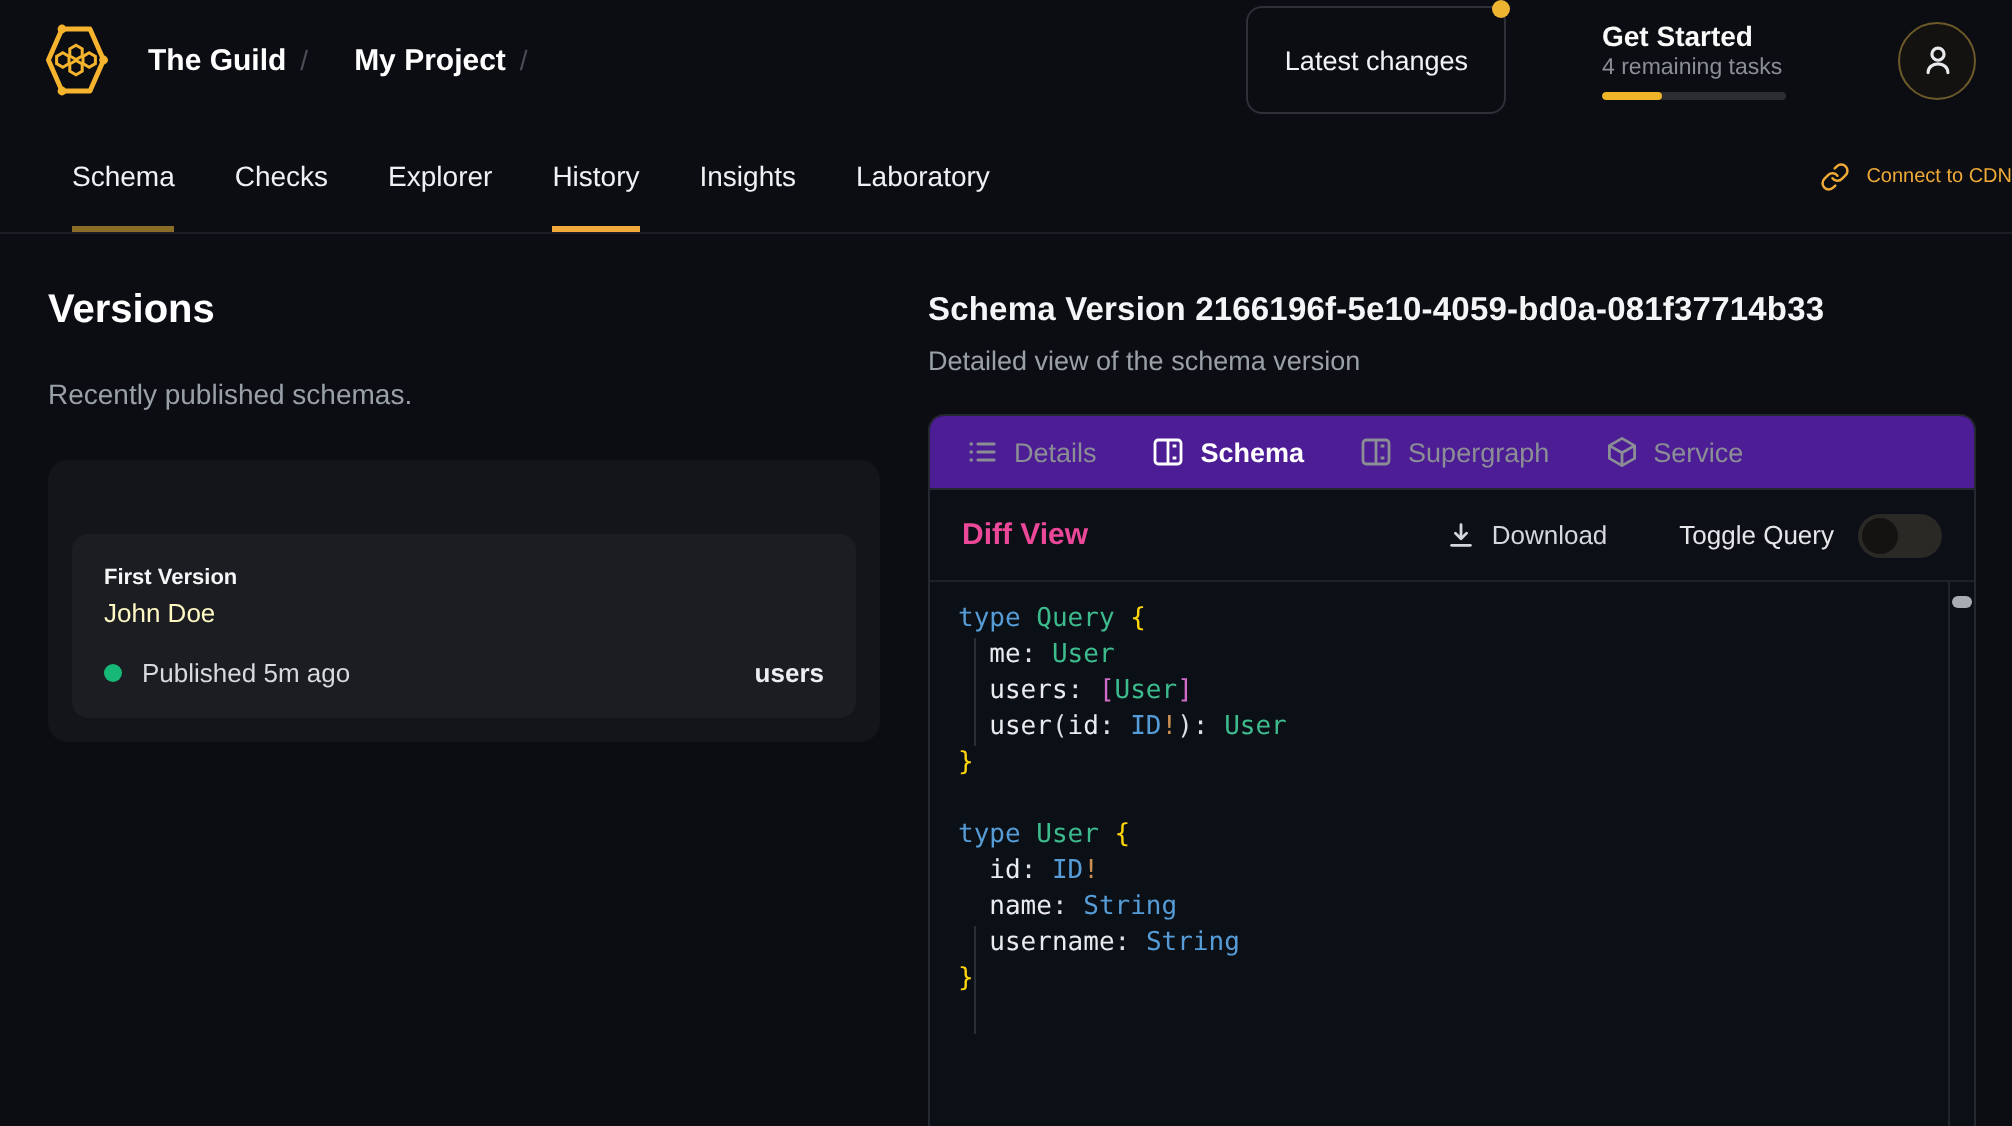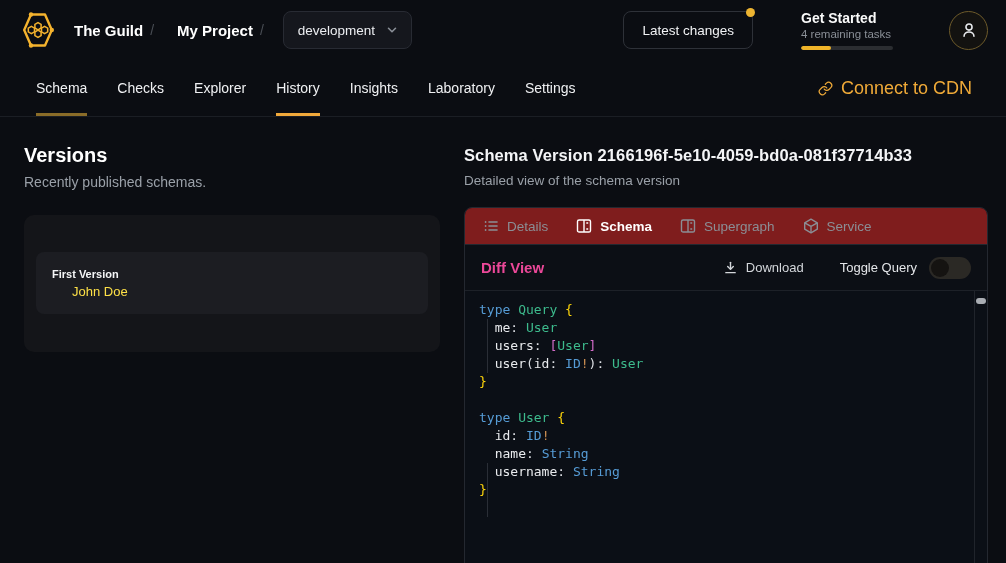--- a/index.html
+++ b/index.html
@@ -15,21 +15,21 @@
   .logo{ width:40px; height:40px; flex:0 0 auto; }
   .crumb{ font-size:15px; font-weight:600; color:#ffffff; margin-left:16px; }
   .crumb-sep{ color:#4a4e55; font-size:14px; margin:0 7px; font-weight:400;}
   .target-select{
     margin-left:12px; height:38px; display:flex; align-items:center; gap:10px;
     background:#15171d; border:1px solid #282b33; border-radius:8px;
     padding:0 12px 0 14px; color:#eceef1; font-size:13.5px; cursor:pointer;
   }
   .spacer{ flex:1; }
   .latest-btn{
-    position:relative; height:38px; display:flex; align-items:center;
+    position:relative; height:54px; display:flex; align-items:center;
     border:1px solid #2e3138; border-radius:8px; background:transparent;
     padding:0 18px; color:#f2f3f5; font-size:13.5px; cursor:pointer;
   }
   .latest-dot{ position:absolute; top:-4px; right:-3px; width:9px; height:9px;
     border-radius:50%; background:#edb431; }
   .get-started{ margin-left:48px; width:96px; }
   .gs-title{ font-size:14px; font-weight:700; color:#fafafa; }
   .gs-sub{ font-size:11.5px; color:#8a8f97; margin-top:2px; white-space:nowrap;}
   .gs-bar{ margin-top:6px; height:4px; width:92px; background:#2b2d31; border-radius:3px; overflow:hidden;}
   .gs-fill{ height:100%; background:#f0b429; border-radius:3px; }
@@ -38,45 +38,45 @@
     align-items:center; justify-content:center; cursor:pointer; flex:0 0 auto;}
   
   .nav{ position:absolute; top:60px; left:0; right:0; height:57px;
     display:flex; align-items:stretch; padding-left:36px;
     border-bottom:1px solid #1b1e24; }
   .nav-tabs{ display:flex; gap:30px; }
   .nav-tab{ display:flex; align-items:center; font-size:14px; color:#f0f1f3;
     border-bottom:3px solid transparent; padding-top:2px; cursor:pointer; }
   .nav-tab.dim-line{ border-bottom-color:#8a6c28; }
   .nav-tab.active{ border-bottom-color:#f1a93b; }
-  .cdn-link{ margin-left:auto; margin-right:34px; display:flex; align-items:center;
-    gap:8px; color:#f0aa38; font-size:18px; cursor:pointer; }
+  .cdn-link{ margin-left:auto; display:flex; align-items:center;
+    gap:8px; color:#f0aa38; font-size:10px; cursor:pointer; }
   
   .left-col{ position:absolute; left:24px; top:144px; width:416px; }
   .sec-title{ font-size:20px; font-weight:700; color:#ffffff; }
-  .sec-sub{ font-size:14px; color:#9aa0a8; margin-top:7px; }
+  .sec-sub{ font-size:14px; color:#9aa0a8; margin-top:22px; }
   .version-card{ margin-top:25px; background:#141519; border-radius:10px;
     padding:12px; min-height:137px; }
   .version-item{ margin-top:25px; background:#1c1d22; border-radius:8px;
     padding:16px 16px 15px 16px; cursor:pointer; }
   .vi-name{ font-size:11px; font-weight:700; color:#f5f6f7; }
-  .vi-author{ font-size:13px; color:#fde047; margin-top:4px;margin-left:20px; }
+  .vi-author{ font-size:13px; color:#fef9c3; margin-top:4px; }
   .vi-row{ display:flex; align-items:center; margin-top:15px; }
   .vi-dot{ width:9px; height:9px; border-radius:50%; background:#17b877; margin-right:10px;}
   .vi-status{ font-size:13px; color:#d8dadd; }
   .vi-service{ margin-left:auto; font-size:13px; font-weight:700; color:#eceef1; }
   
   .right-col{ position:absolute; left:464px; top:146px; width:524px; }
   .detail-title{ font-size:16.5px; font-weight:700; color:#f4f5f7; letter-spacing:.1px;}
   .detail-sub{ font-size:13.5px; color:#9aa0a8; margin-top:8px; }
   .panel{ margin-top:19px; height:400px; border:1px solid #242830;
     border-radius:8px 8px 0 0; overflow:hidden; display:flex; flex-direction:column;
     background:#0b0e14; }
   .tabstrip{ height:37px; flex:0 0 auto; display:flex; align-items:center; gap:28px;
-    padding:0 18px; background:#7f1d1d; border-bottom:1px solid #242830; }
+    padding:0 18px; background:#4c1d95; border-bottom:1px solid #242830; }
   .ptab{ display:flex; align-items:center; gap:8px; font-size:13.5px;
     color:#8b8e95; cursor:pointer; }
   .ptab.active{ color:#ffffff; font-weight:600; }
   .diff-head{ height:46px; flex:0 0 auto; display:flex; align-items:center;
     padding:0 16px; border-bottom:1px solid #1d2128; background:#0c0f15;}
   .diff-title{ font-size:15px; font-weight:700; color:#ec4899; }
   .download{ margin-left:auto; display:flex; align-items:center; gap:8px;
     color:#d4d7db; font-size:13px; cursor:pointer; }
   .toggle-wrap{ display:flex; align-items:center; gap:12px; margin-left:36px; }
   .toggle-label{ font-size:13px; color:#e4e6e9; }
@@ -128,28 +128,20 @@
           <path d="m13.4 16.4 3.1 1.8v3.6l-3.1 1.8-3.1-1.8v-3.6z"></path>
           <path d="m20 20.2 3.1 1.8v3.6L20 27.4l-3.1-1.8v-3.6z"></path>
           <path d="m26.6 8.8 3.1 1.8v3.6l-3.1 1.8-3.1-1.8v-3.6z" transform="translate(-6.6 -1.9) scale(0.0)"></path>
         </g>
       </svg>
     </span>
     <span class="crumb">The Guild</span>
     <span class="crumb-sep">/</span>
     <span class="crumb">My Project</span>
     <span class="crumb-sep">/</span>
-    <button class="target-select">
-      <span>development</span>
-      <span>
-        <svg width="14" height="14" viewBox="0 0 16 16" fill="none" stroke="#8a8f97" stroke-width="1.8" stroke-linecap="round" stroke-linejoin="round">
-            <polyline points="4,6 8,10 12,6"></polyline>
-          </svg>
-      </span>
-    </button>
 
     <span class="spacer"></span>
 
     <button class="latest-btn">
       <span>Latest changes</span>
       <span class="latest-dot"></span>
     </button>
 
     <div class="get-started">
       <div class="gs-title">Get Started</div>
@@ -182,42 +174,44 @@
         </div>
       <div class="nav-tab active">
           <span>History</span>
         </div>
       <div class="nav-tab">
           <span>Insights</span>
         </div>
       <div class="nav-tab">
           <span>Laboratory</span>
         </div>
-      <div class="nav-tab">
-          <span>Settings</span>
-        </div>
     </div>
     <div class="cdn-link">
       <span>
         <svg width="15" height="15" viewBox="0 0 24 24" fill="none" stroke="#f0aa38" stroke-width="2" stroke-linecap="round" stroke-linejoin="round">
           <path d="M10 13a5 5 0 0 0 7.54.54l3-3a5 5 0 0 0-7.07-7.07l-1.72 1.71"></path>
           <path d="M14 11a5 5 0 0 0-7.54-.54l-3 3a5 5 0 0 0 7.07 7.07l1.71-1.71"></path>
         </svg>
       </span>
       <span>Connect to CDN</span>
     </div>
   </div>
 
   <div class="left-col">
     <div class="sec-title">Versions</div>
     <div class="sec-sub">Recently published schemas.</div>
     <div class="version-card">
       <div class="version-item">
         <div class="vi-name">First Version</div>
         <div class="vi-author">John Doe</div>
+        <div class="vi-row">
+          <span class="vi-dot"></span>
+          <span class="vi-status">Published 5m ago</span>
+          <span class="vi-service">users</span>
+        </div>
       </div>
     </div>
   </div>
 
   <div class="right-col">
     <div class="detail-title">Schema Version 2166196f-5e10-4059-bd0a-081f37714b33</div>
     <div class="detail-sub">Detailed view of the schema version</div>
 
     <div class="panel">
       <div class="tabstrip">

